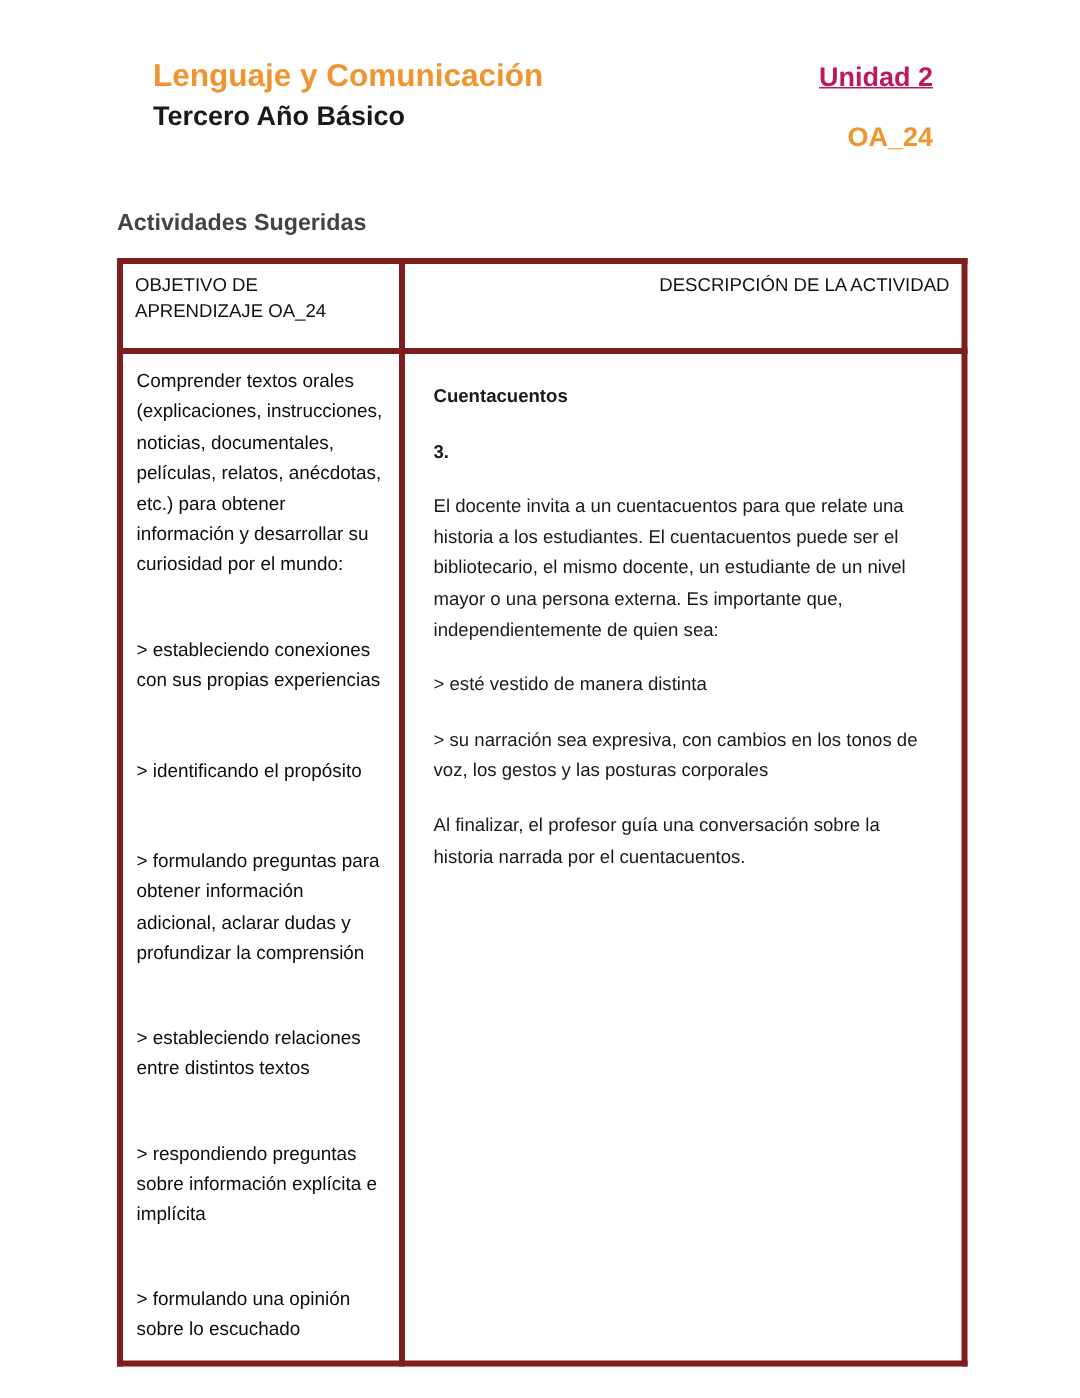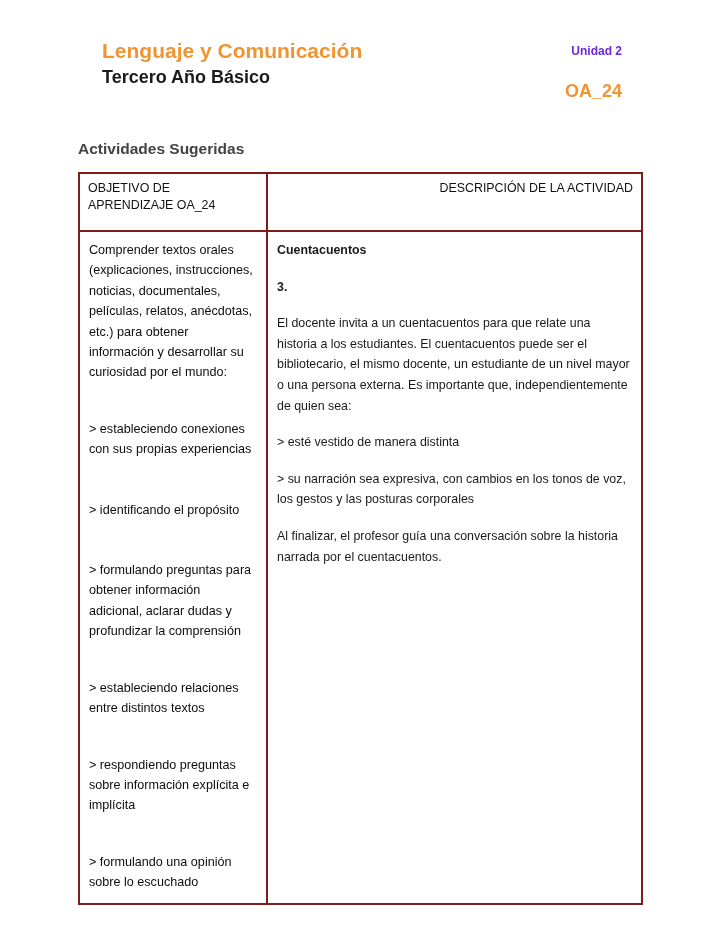--- a/index.html
+++ b/index.html
@@ -52,25 +52,26 @@
   }
   .grade-title {
     font-size: 18px;
     font-weight: bold;
     color: #1a1a1a;
     line-height: 24px;
     white-space: nowrap;
     margin-top: 1px;
   }
   .unit-label {
-    font-size: 12px;
+    font-size: 18px;
     font-weight: bold;
-    color: #6d28d9;
+    color: #be185d;
     line-height: 26px;
     white-space: nowrap;
+    text-decoration: underline;
   }
   .oa-label {
     font-size: 18px;
     font-weight: bold;
     color: #F09430;
     line-height: 24px;
     white-space: nowrap;
     margin-top: 15px;
   }
 
@@ -89,21 +90,21 @@
   
   .activity-table {
     position: absolute;
     left: 78px;
     top: 172px;
     width: 563px;
     border-collapse: collapse;
     table-layout: fixed;
   }
   .activity-table td {
-    border: 2px solid #7f1d1d;
+    border: 4px solid #7f1d1d;
     vertical-align: top;
     padding: 0;
   }
   .col-objective { width: 188px; }
   .col-description { width: 375px; }
 
   .header-cell {
     height: 50px;
     padding: 6px 8px 0 8px !important;
     font-size: 12.4px;
@@ -125,21 +126,21 @@
   }
   .obj-text p { margin: 0; }
   .obj-text p.spacer-before { margin-top: 36px; }
   .obj-text p.gap-before { margin-top: 40px; }
 
   .desc-text {
     font-size: 12.4px;
     line-height: 20.6px;
     color: #1a1a1a;
   }
-  .desc-text p { margin: 0; }
+  .desc-text p { margin: 10px; }
   .desc-text p.strong { font-weight: bold; }
   .desc-text p.spaced { margin-top: 16px; }
 </style>
 </head>
 <body>
 
 <div class="page">
 
   <div class="doc-header">
     <div class="header-left">

